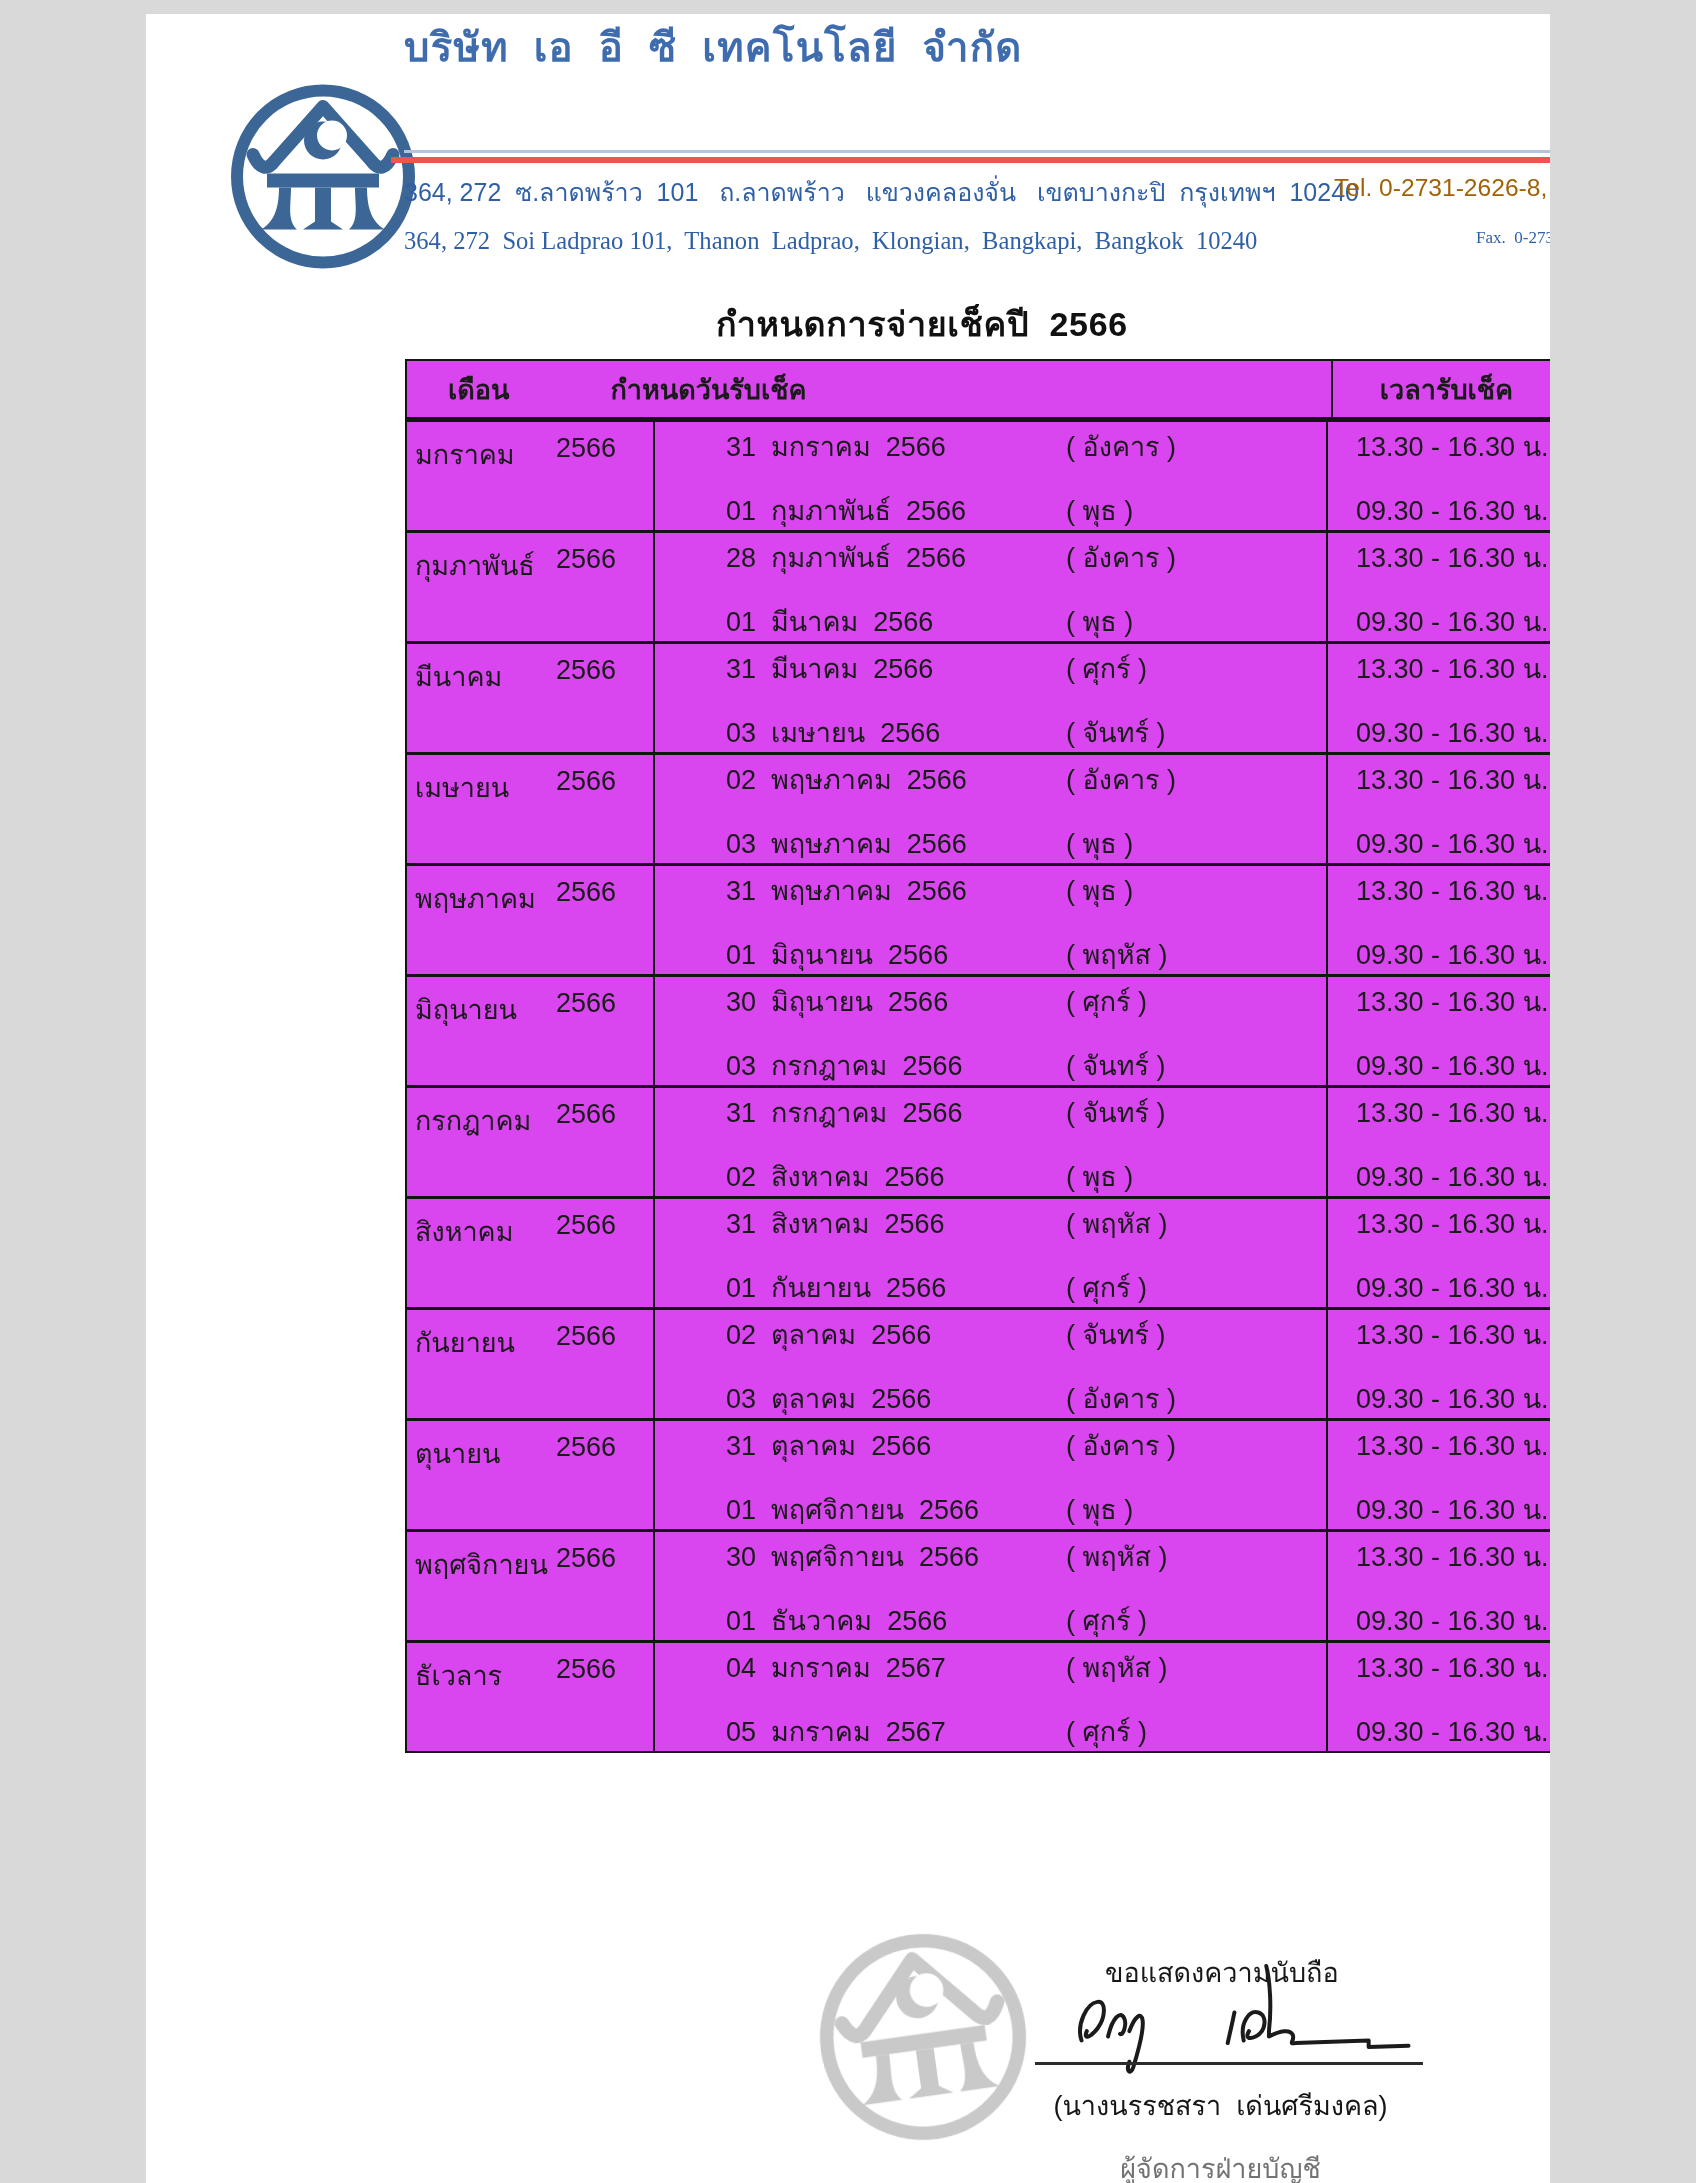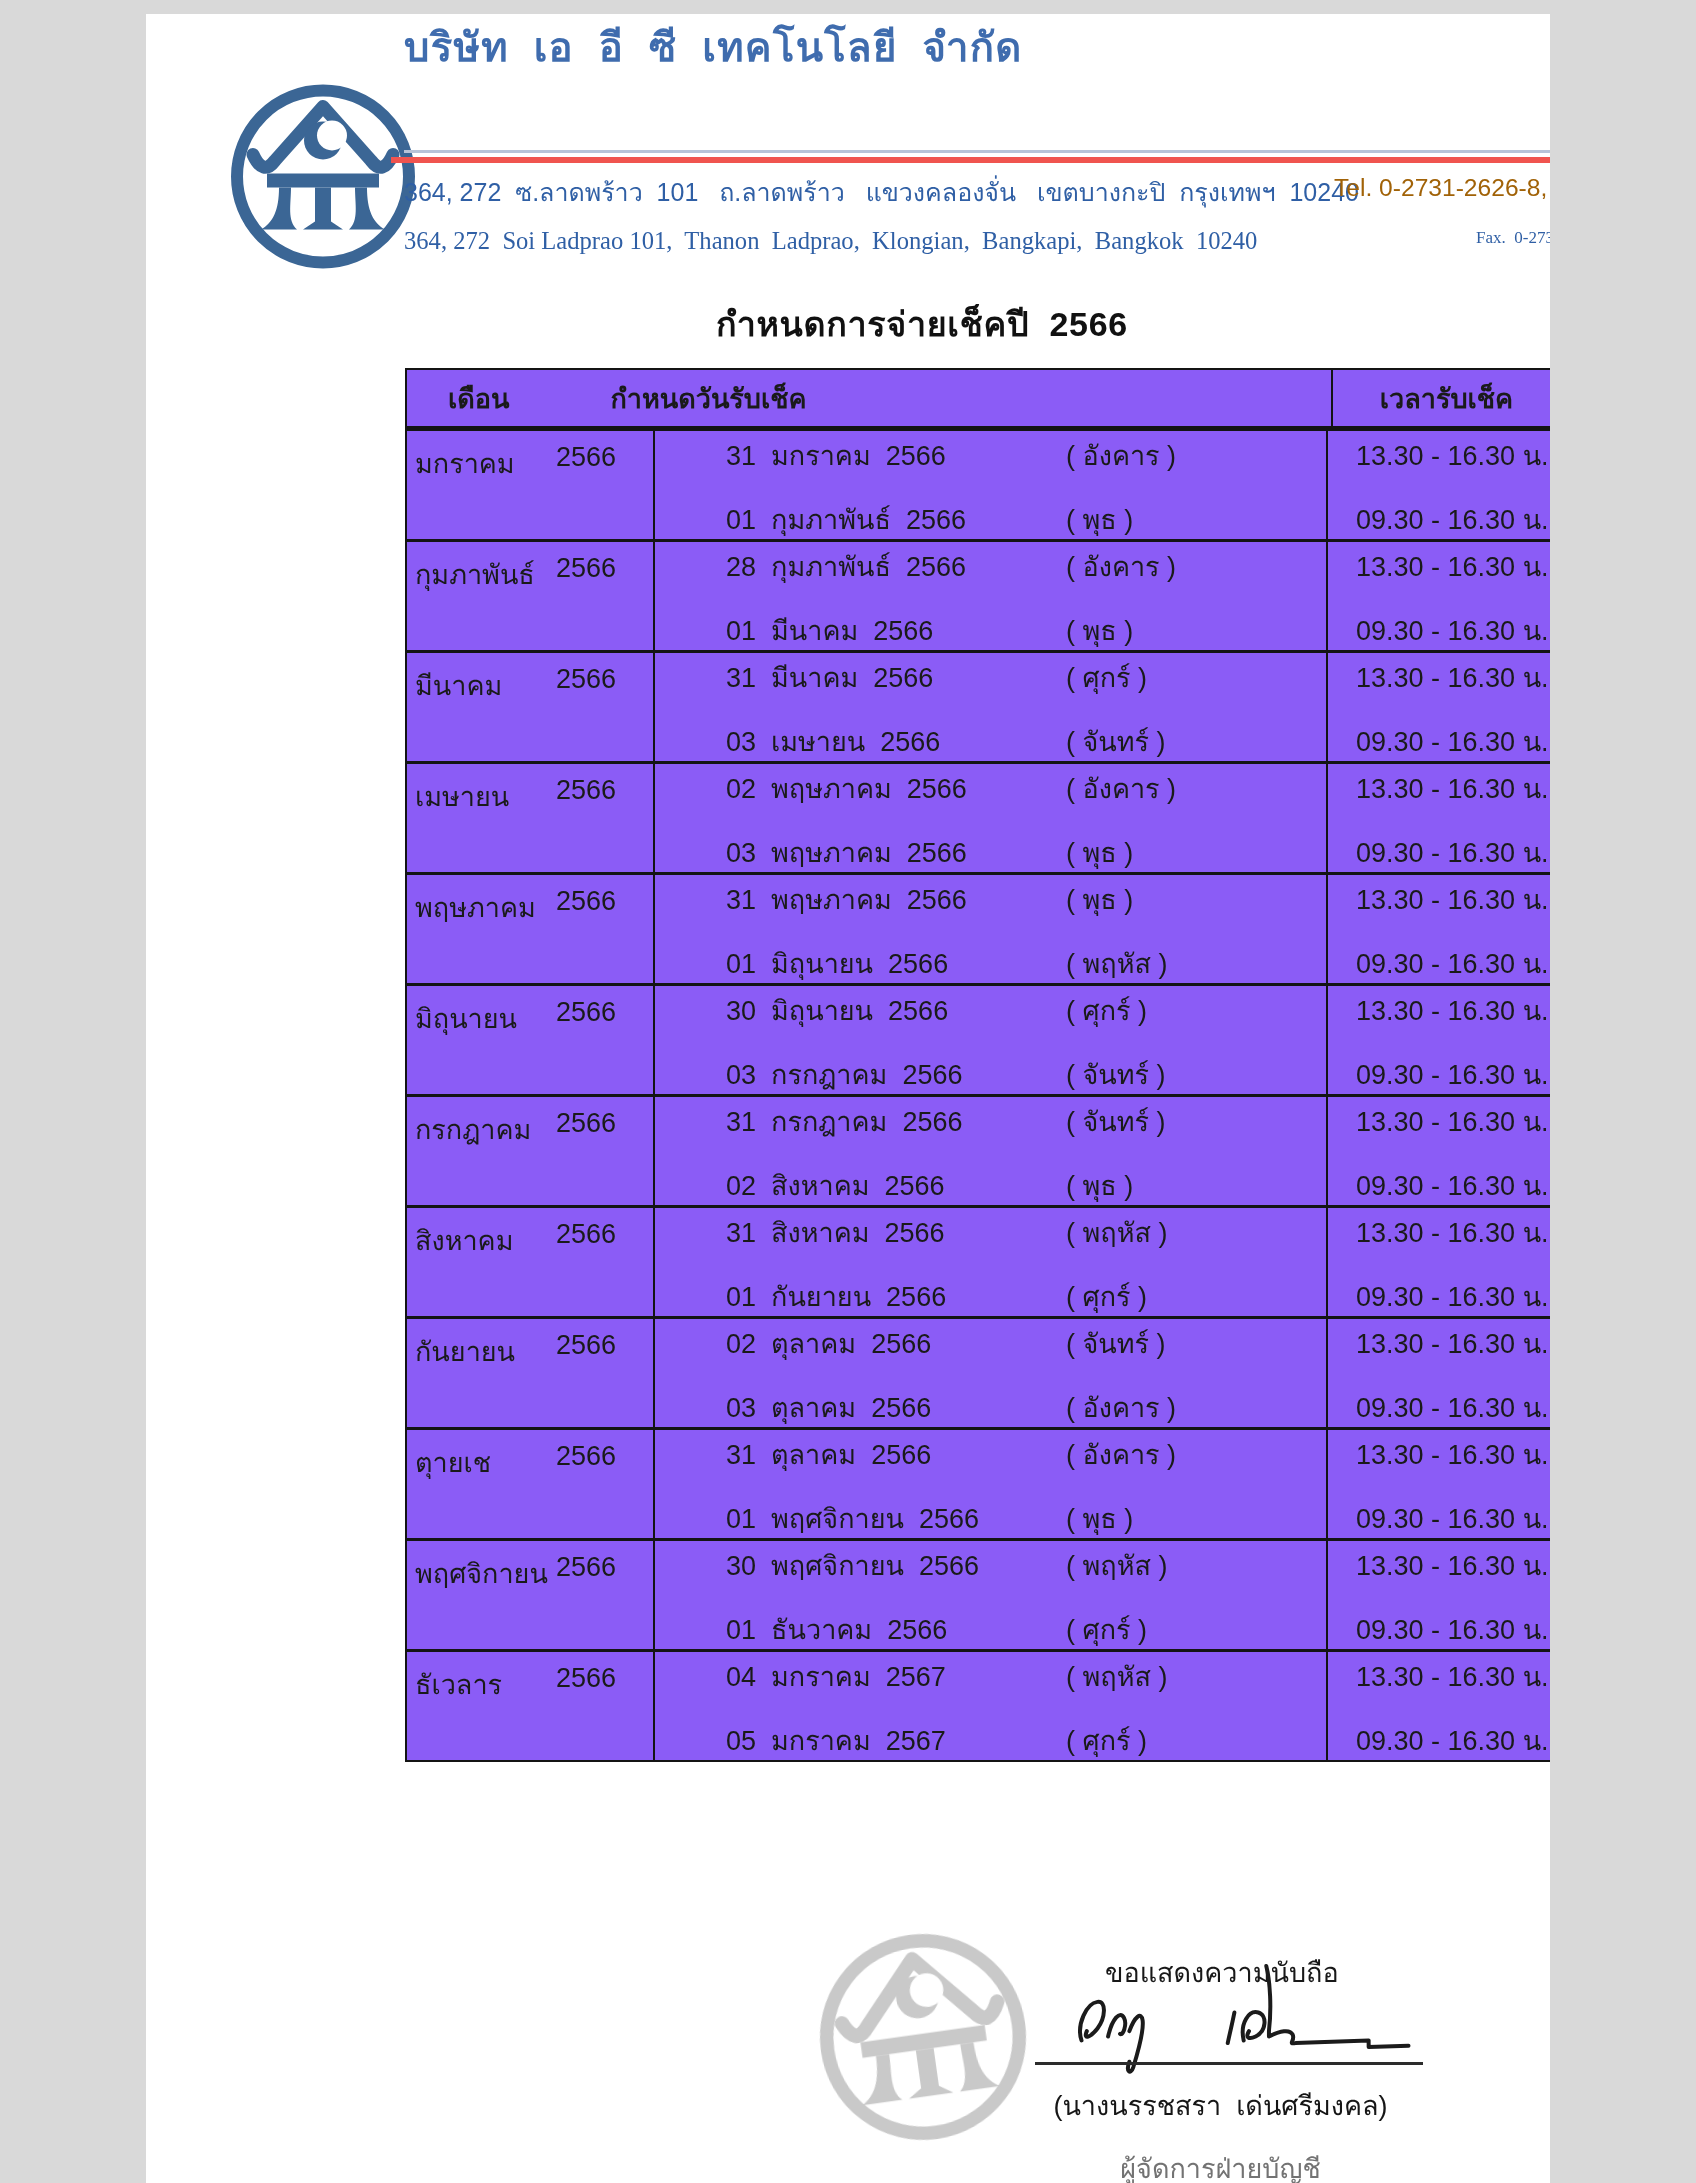--- a/index.html
+++ b/index.html
@@ -20,21 +20,21 @@
   .rule-gray{position:absolute;left:258px;top:136px;width:1244px;height:2.7px;background:#b7c3d8;}
   .rule-red{position:absolute;left:245px;top:143px;width:1350px;height:6px;background:#f0544f;}
   .addr-th{position:absolute;left:258px;top:158px;font-size:25px;color:#2f5fa5;white-space:pre;}
   .tel{position:absolute;left:1188px;top:160px;font-size:24.6px;color:#a16207;white-space:pre;text-align:right;}
   .addr-en{position:absolute;left:258px;top:213px;font-size:24.6px;font-family:"Liberation Serif", serif;color:#2f5fa5;white-space:pre;}
   .fax{position:absolute;left:1330px;top:214px;font-size:17px;font-family:"Liberation Serif", serif;color:#2f5fa5;white-space:pre;}
   
   .title{position:absolute;left:259px;top:283px;width:1034px;text-align:center;
          font-size:34px;font-weight:700;letter-spacing:0.7px;color:#111;white-space:pre;}
   
-  .tbl{position:absolute;left:259px;top:354px;width:1157px;border:2.7px solid #141414;box-sizing:border-box;background:#8b5cf6;}
+  .tbl{position:absolute;left:259px;top:345px;width:1157px;border:2.7px solid #141414;box-sizing:border-box;background:#d946ef;}
   .thead{display:flex;height:56px;border-bottom:2.7px solid #141414;font-weight:700;font-size:27px;}
   .th-left{flex:0 0 924px;display:flex;align-items:center;box-sizing:border-box;}
   .th-month{margin-left:41px;white-space:pre;}
   .th-date{margin-left:101px;white-space:pre;}
   .th-time{flex:1;border-left:2.7px solid #141414;display:flex;align-items:center;justify-content:center;white-space:pre;}
   .block{display:flex;height:108px;border-top:3.3px solid #141414;font-size:27px;}
   .c-month{flex:0 0 248px;border-right:2.7px solid #141414;position:relative;box-sizing:border-box;}
   .c-month .m{position:absolute;left:8px;top:10.6px;white-space:pre;}
   .c-month .y{position:absolute;left:149px;top:10.6px;white-space:pre;}
   .c-sched{flex:0 0 673px;border-right:2.7px solid #141414;box-sizing:border-box;
@@ -288,21 +288,21 @@
           </div>
       </div>
       <div class="c-time">
         <div class="line">13.30 - 16.30 น.</div>
         <div class="line">09.30 - 16.30 น.</div>
       </div>
     </div>
 
     <div class="block">
       <div class="c-month">
-        <span class="m">ตุายเช</span>
+        <span class="m">ตุนายน</span>
         <span class="y">2566</span>
       </div>
       <div class="c-sched">
         <div class="line">
             <span class="d">31  ตุลาคม  2566</span>
             <span class="w">( อังคาร )</span>
           </div>
         <div class="line">
             <span class="d">01  พฤศจิกายน  2566</span>
             <span class="w">( พุธ )</span>

